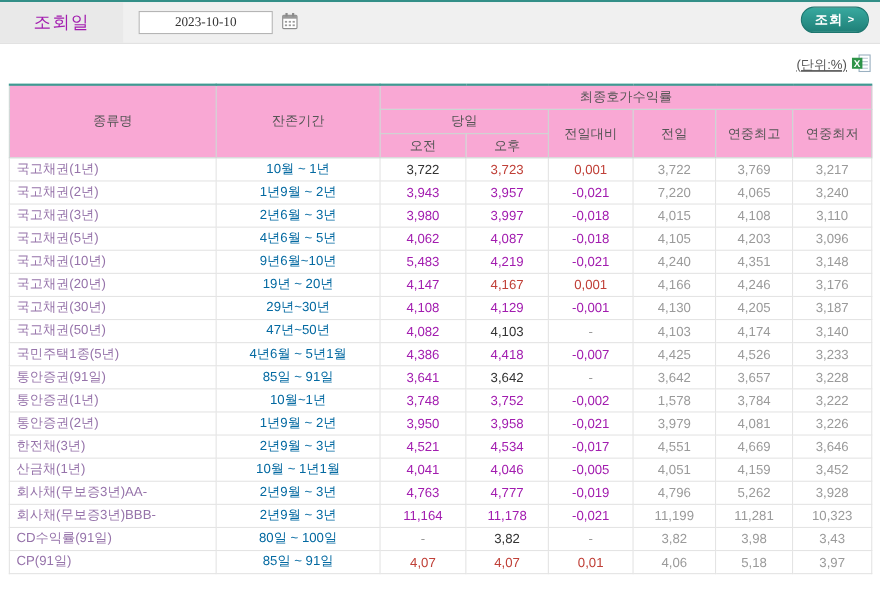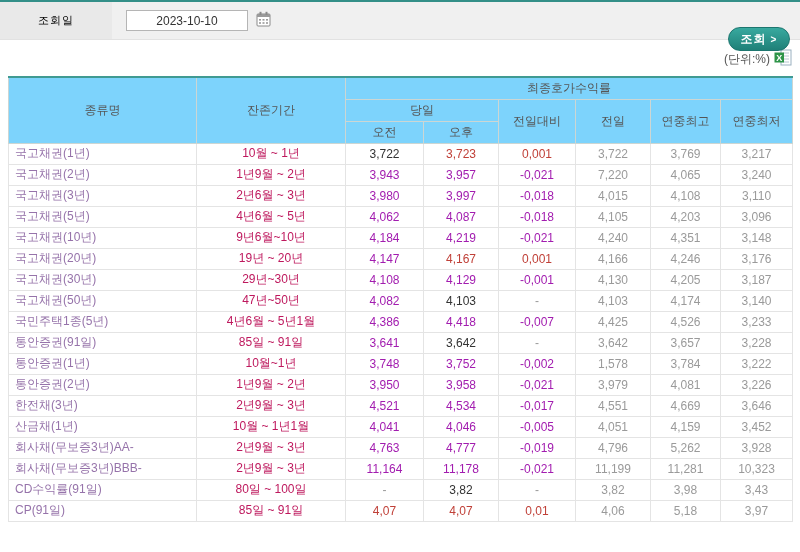--- a/index.html
+++ b/index.html
@@ -5,47 +5,47 @@
   * { margin:0; padding:0; box-sizing:border-box; }
   html,body { width:800px; height:552px; background:#ffffff;
     font-family:"Liberation Sans","DejaVu Sans",sans-serif; overflow:hidden; }
 
   .top-accent { height:2px; background:#338f88; width:100%; }
 
   .toolbar { height:38px; background:#f0f0f0; border-bottom:1px solid #e2e2e2;
     display:flex; align-items:center; position:relative; }
   .toolbar .label-zone { width:112px; height:100%; background:#e9e9e9;
     display:flex; align-items:center; justify-content:center; }
-  .date-label { font-size:11px; color:#000000; letter-spacing:1px; }
+  .date-label { font-size:16px; color:#a21caf; letter-spacing:1px; }
   .date-input { width:122px; height:21px; margin-left:14px; border:1px solid #b5b5b5;
     background:#fff; font-size:12px; text-align:center; color:#333;
-    font-family:Liberation Sans, sans-serif; }
+    font-family:Liberation Serif, serif; }
   .cal-btn { background:none; border:none; margin-left:8px; cursor:pointer; padding:0;
     display:flex; align-items:center; }
-  .search-btn { position:absolute; right:10px; top:25px; width:62px; height:24px;
+  .search-btn { position:absolute; right:10px; top:4px; width:62px; height:24px;
     border:1px solid #1d766f; border-radius:12px; color:#fff; font-size:12px; font-weight:bold;
     background:linear-gradient(#38a99f,#1f8078); cursor:pointer; letter-spacing:1px;
     display:flex; align-items:center; justify-content:center; gap:4px;
     font-family:"Liberation Sans","DejaVu Sans",sans-serif; }
   .search-btn .arrow { font-size:10px; font-weight:bold; }
 
   .unit-row { height:26px; display:flex; align-items:center; justify-content:flex-end;
-    padding-right:8px; gap:4px; margin-top:6px; }
+    padding-right:8px; gap:4px; margin-top:6px;text-decoration:underline; }
   .unit-label { font-size:12px; color:#555; }
   .excel-btn { background:none; border:none; padding:0; cursor:pointer; display:flex; }
 
   .tbl-wrap { margin:4px 8px 0 8px; }
   table { width:784px; border-collapse:collapse; table-layout:fixed;
     border:1px solid #cfcfcf; border-top:2px solid #3f9a92; }
-  th { background:#7dd3fc; font-weight:normal; font-size:12px; color:#555;
+  th { background:#f9a8d4; font-weight:normal; font-size:12px; color:#555;
     border:1px solid #ccd6d3; height:22px; }
   td { font-size:12px; height:21px; border:1px solid #e4e4e4; text-align:center;
     background:#fff; white-space:nowrap; overflow:hidden; }
   td.name { text-align:left; padding-left:6px; color:#9673aa; }
-  td.period { color:#be185d; }
+  td.period { color:#0369a1; }
   .c-gray { color:#9a9a9a; }
   .c-blue { color:#a21caf; }
   .c-red  { color:#c04038; }
   .c-black{ color:#333333; }
 
   col.c1{width:188px} col.c2{width:149px} col.c3{width:78px} col.c4{width:75px}
   col.c5{width:77px} col.c6{width:75px} col.c7{width:70px} col.c8{width:72px}
 </style>
 </head>
 <body>
@@ -167,21 +167,21 @@
     <td class="c-blue">4,062</td>
     <td class="c-blue">4,087</td>
     <td class="c-blue">-0,018</td>
     <td class="c-gray">4,105</td>
     <td class="c-gray">4,203</td>
     <td class="c-gray">3,096</td>
   </tr>
         <tr>
     <td class="name">국고채권(10년)</td>
     <td class="period">9년6월~10년</td>
-    <td class="c-blue">4,184</td>
+    <td class="c-blue">5,483</td>
     <td class="c-blue">4,219</td>
     <td class="c-blue">-0,021</td>
     <td class="c-gray">4,240</td>
     <td class="c-gray">4,351</td>
     <td class="c-gray">3,148</td>
   </tr>
         <tr>
     <td class="name">국고채권(20년)</td>
     <td class="period">19년 ~ 20년</td>
     <td class="c-blue">4,147</td>

